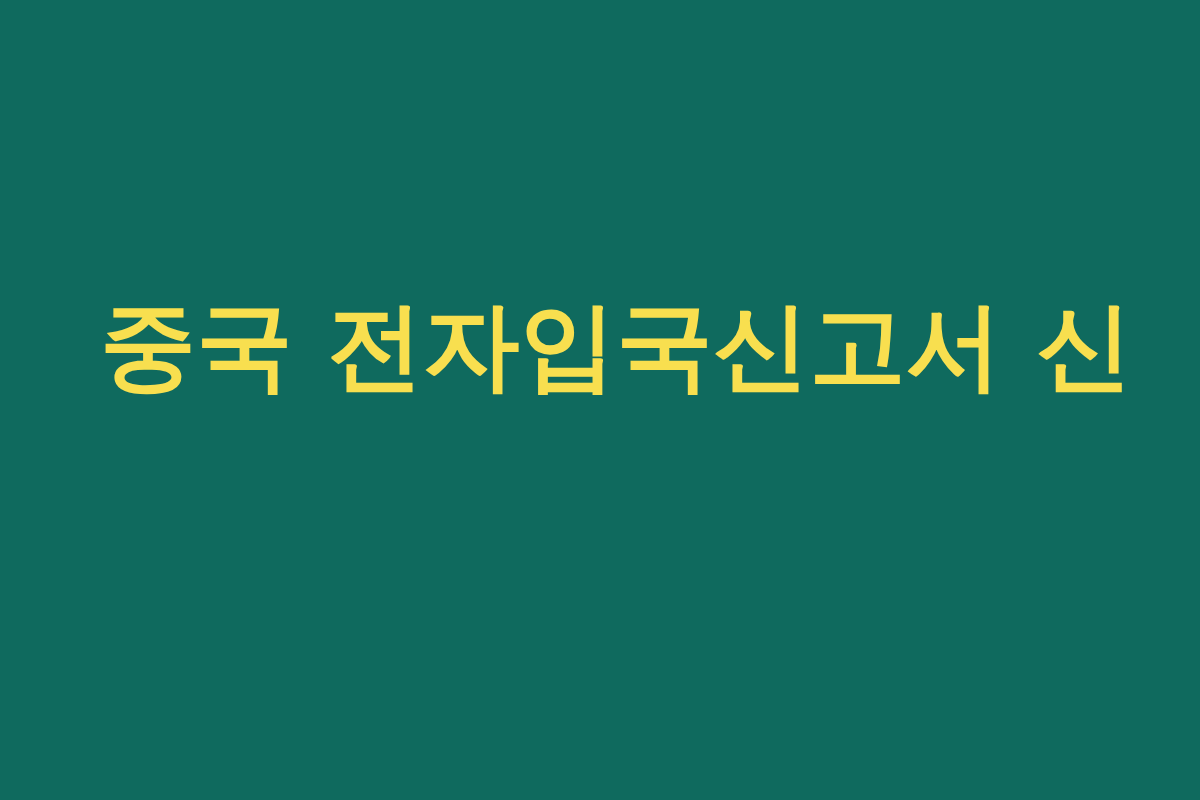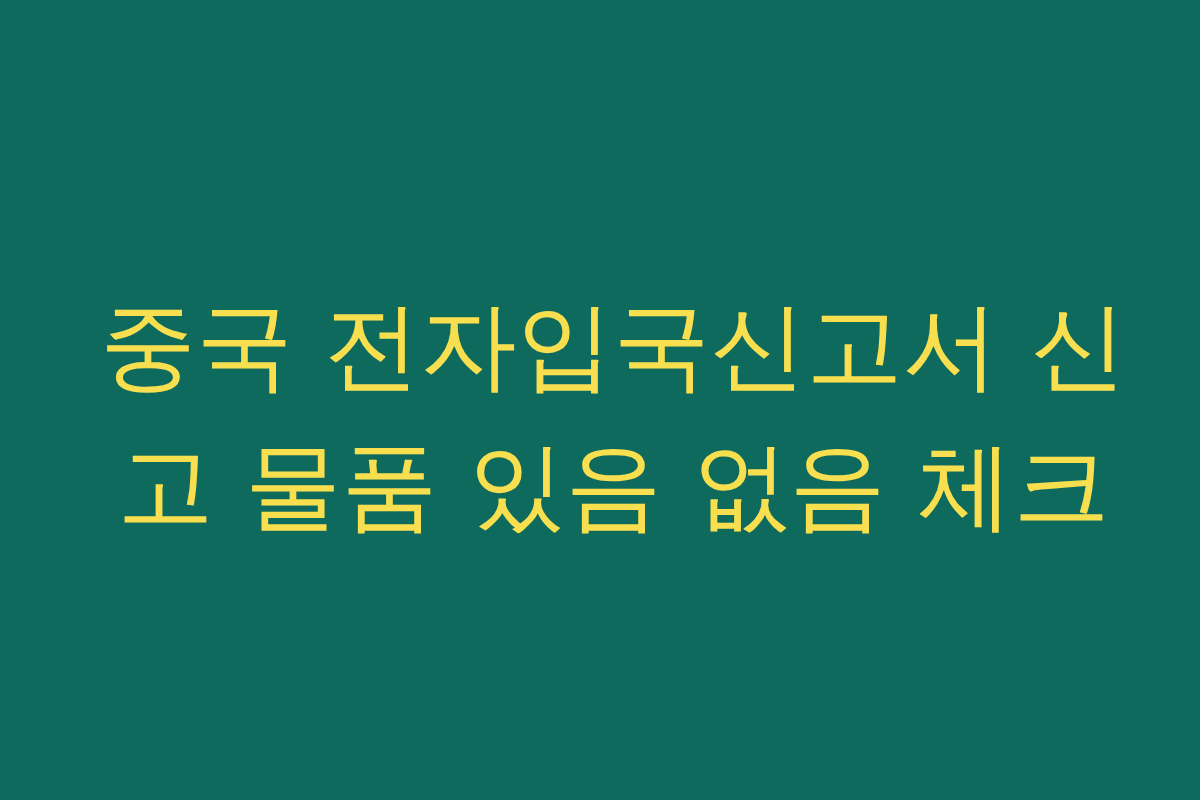--- a/index.html
+++ b/index.html
@@ -28,31 +28,30 @@
     position: absolute;
     left: 100px;
     top: 276px;
     width: 1010px;
   }
   .headline-line {
     display: block;
     color: #f8df4f;
     font-family: "DejaVu Sans", sans-serif;
     font-size: 96px;
-    font-weight: 400;
+    font-weight: 700;
     line-height: 140px;
     letter-spacing: 0.5px;
     white-space: pre;
-    text-align: right;
+    text-align: center;
     -webkit-font-smoothing: antialiased;
   }
 </style>
 </head>
 <body>
 
 <div id="thumbnail-canvas">
 
   <div id="headline-block">
     <span class="headline-line">중국 전자입국신고서 신</span>
-    <span class="headline-line">고 물품 있음 없음 체크</span>
   </div>
 
 </div>
 
 </body></html>

